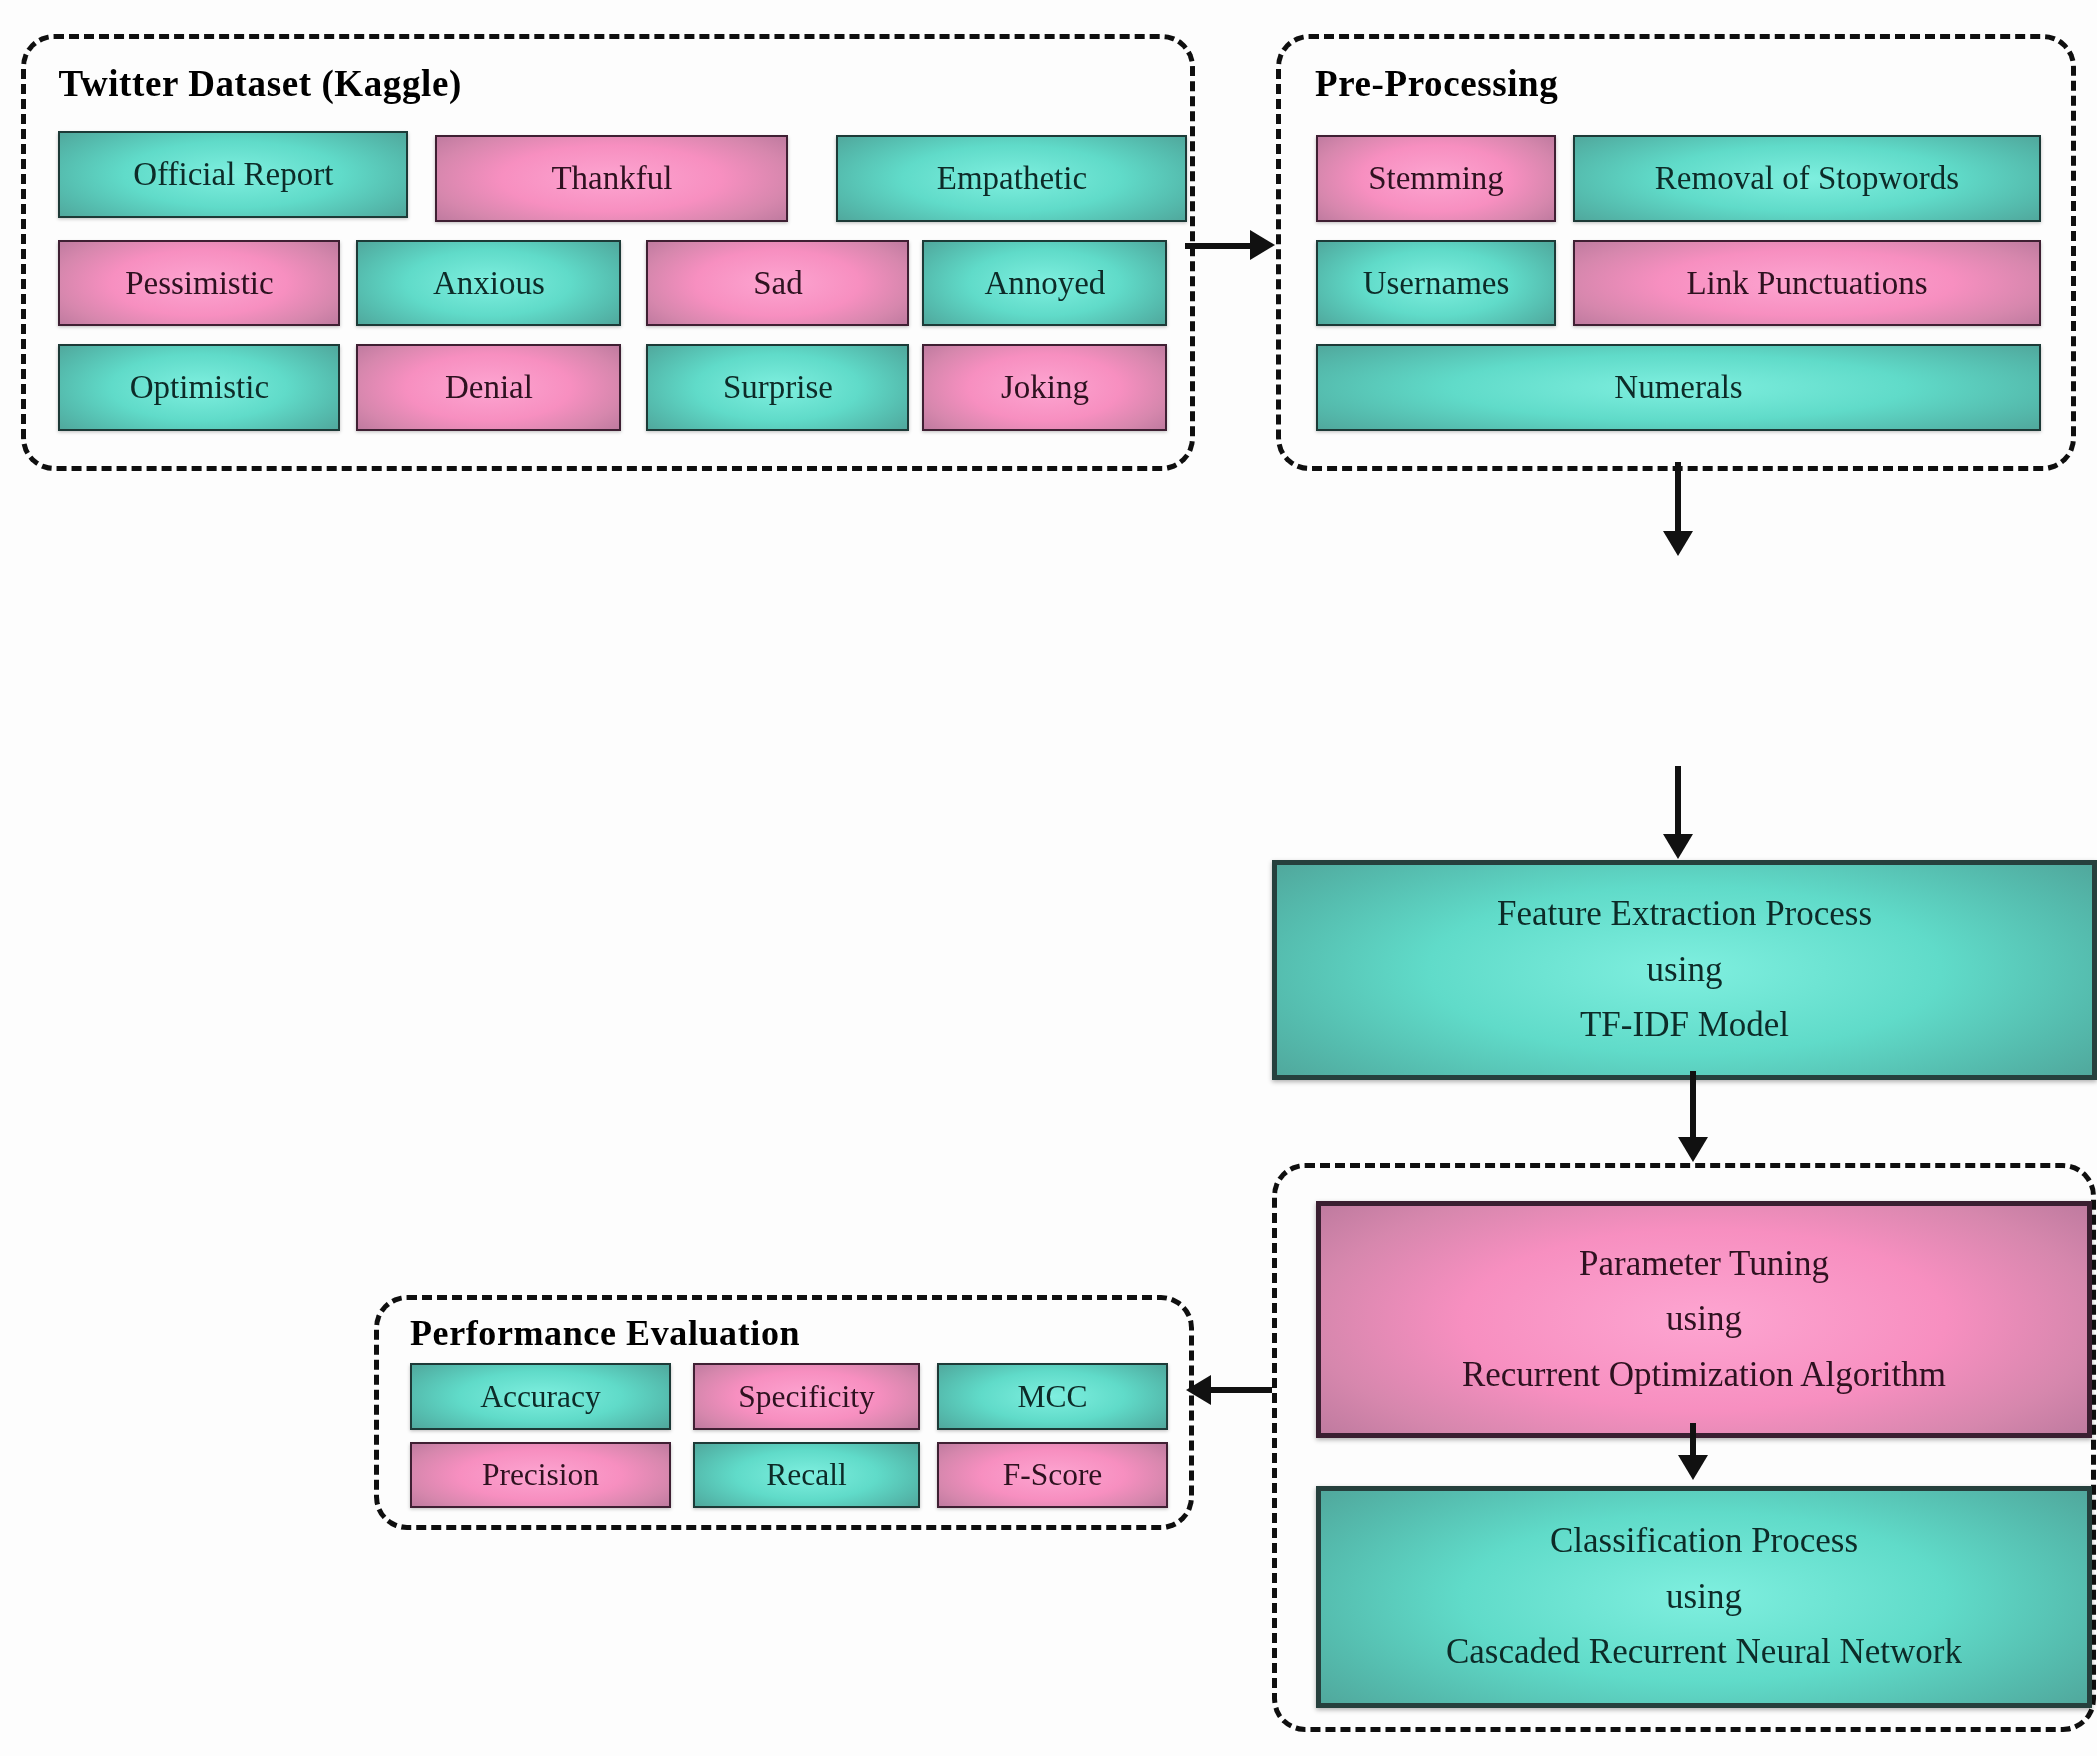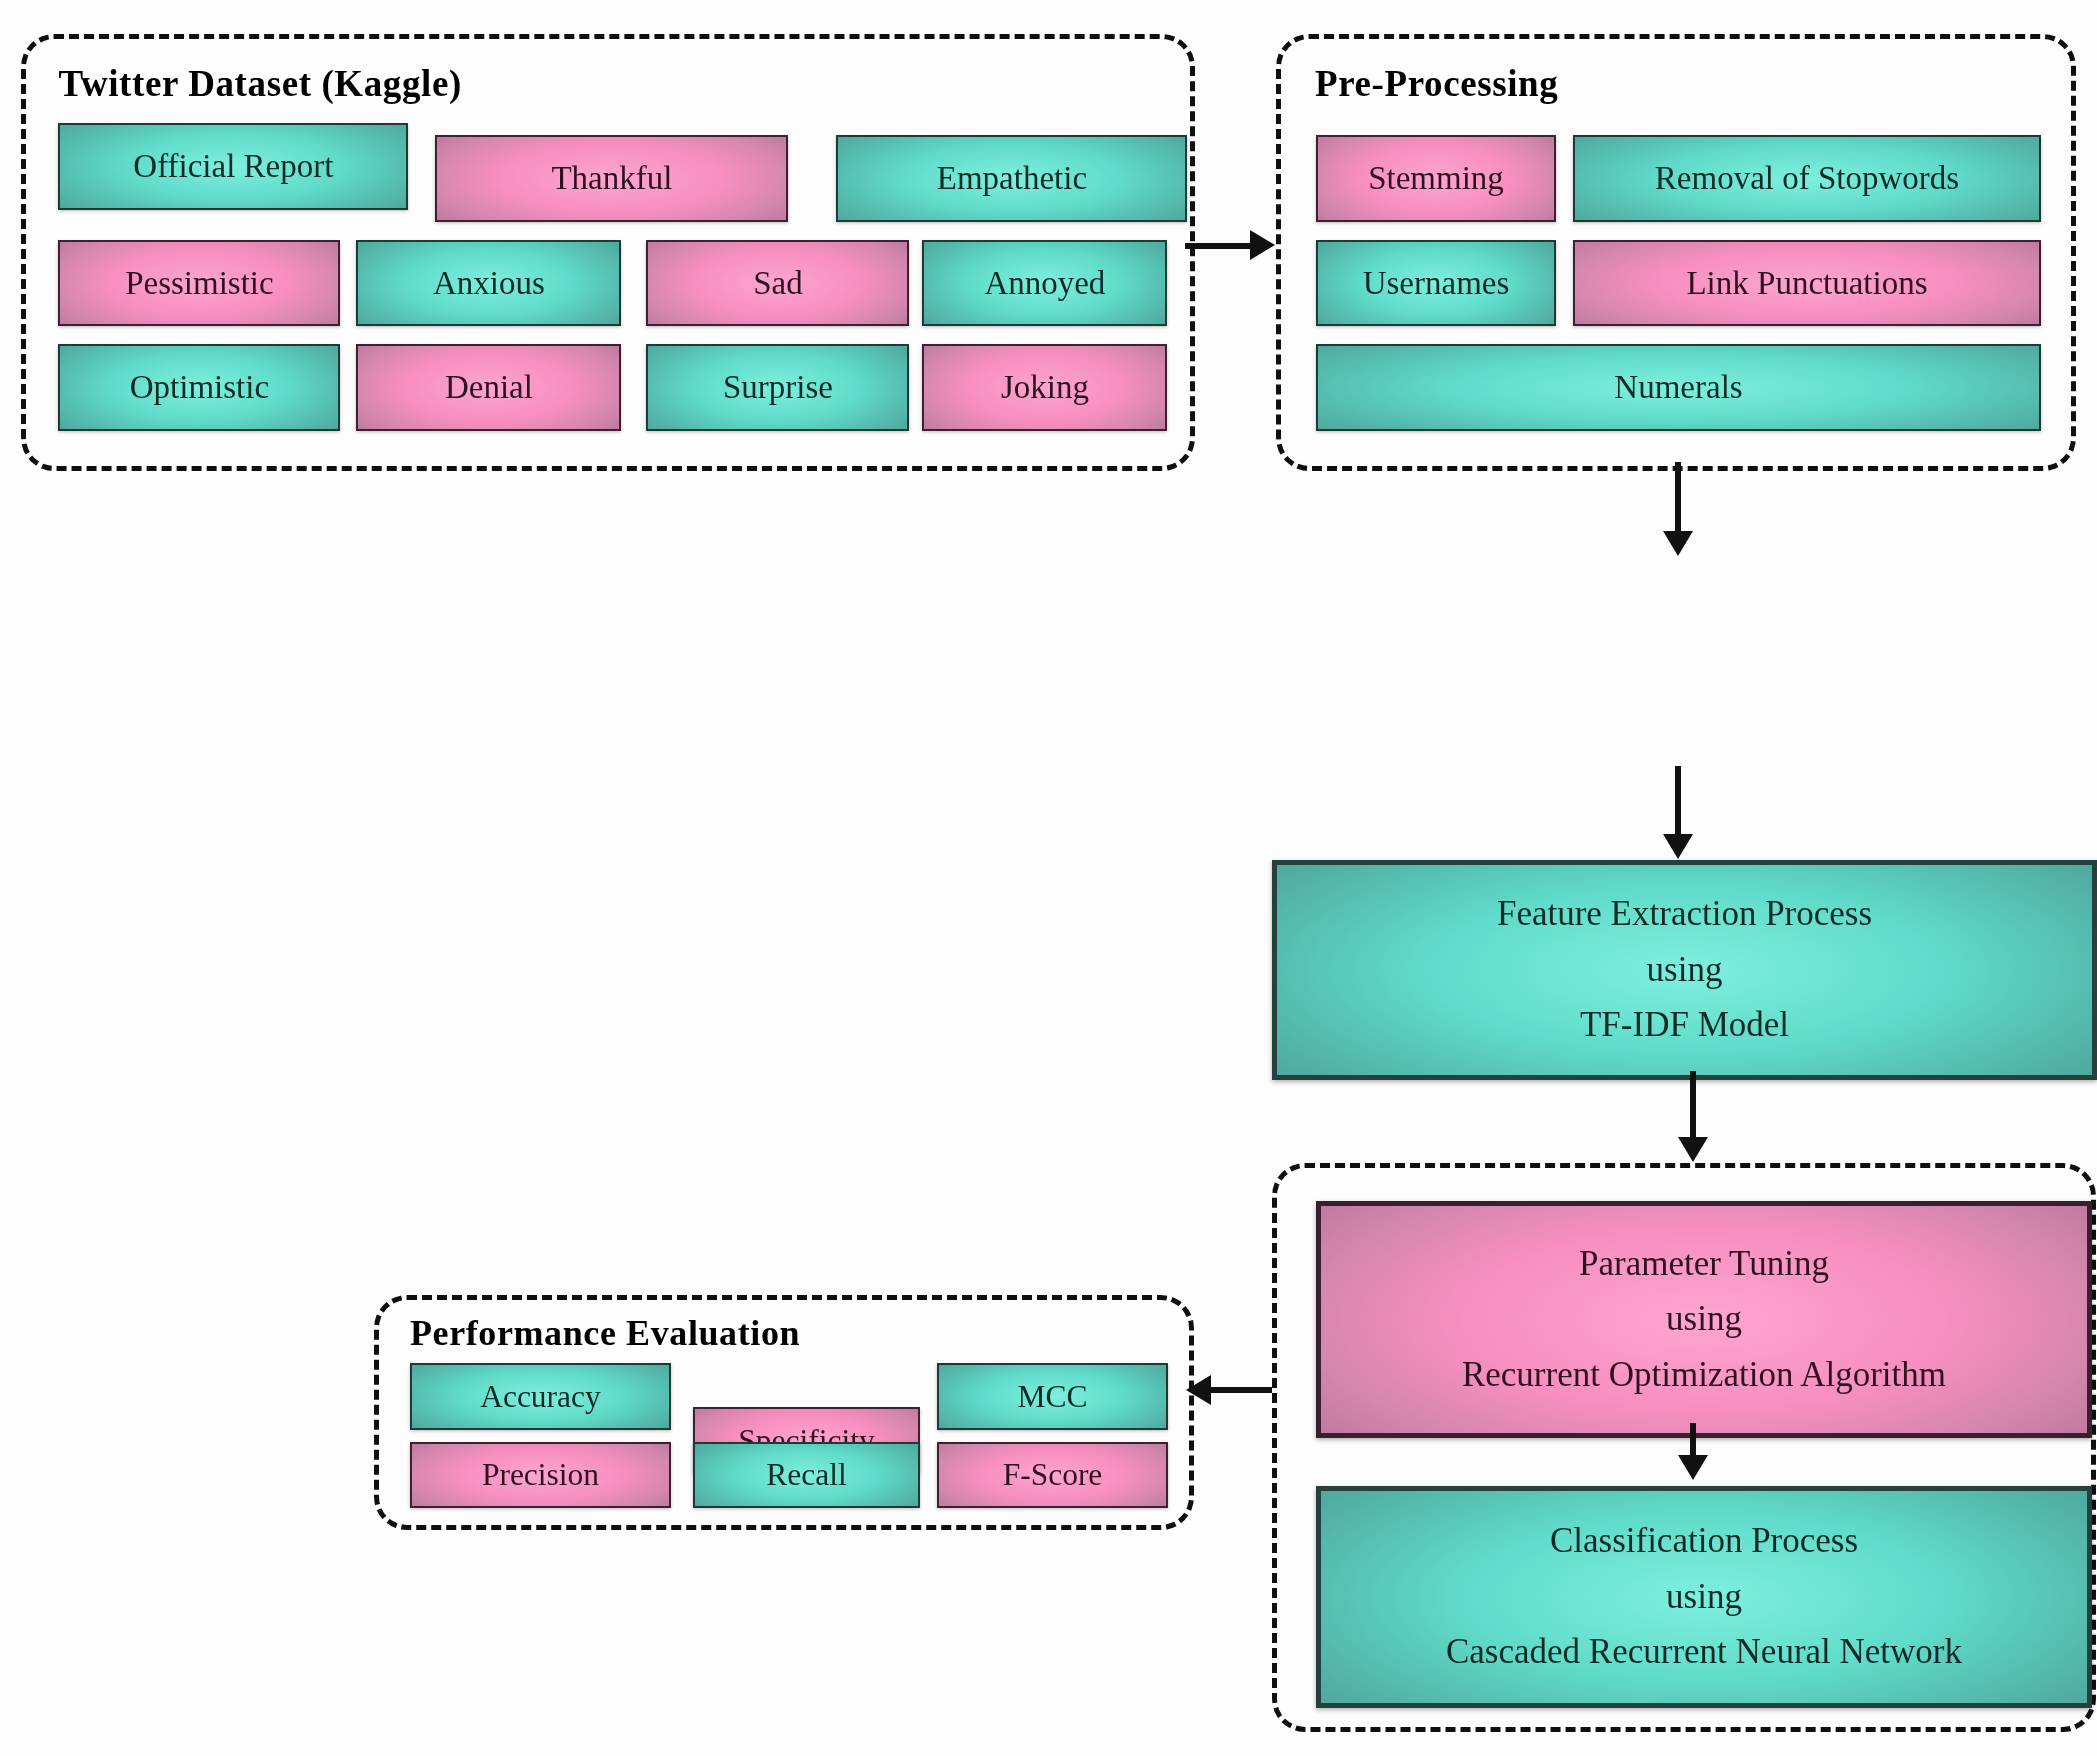--- a/index.html
+++ b/index.html
@@ -44,21 +44,21 @@
   .head-left{position:absolute;width:0;height:0;border-top:15px solid transparent;border-bottom:15px solid transparent;border-right:25px solid #111;}
 </style>
 </head>
 <body>
 
 <div id="canvas">
 
   <div class="group" style="left:21.4px;top:34px;width:1164px;height:427px;">
     <div class="gtitle" style="left:32px;top:22.5px;">Twitter Dataset (Kaggle)</div>
 
-    <div class="box teal" style="left:32px;top:84px;width:346px;height:83px;justify-content:center;">
+    <div class="box teal" style="left:32px;top:92px;width:346px;height:83px;justify-content:center;">
       <span>Official Report</span>
     </div>
     <div class="box pink" style="left:409px;top:96px;width:349px;height:83px;">
       <span>Thankful</span>
     </div>
     <div class="box teal" style="left:786px;top:96px;width:347px;height:83px;margin-left:24px;">
       <span>Empathetic</span>
     </div>
 
     <div class="box pink" style="left:32px;top:201px;width:278px;height:82px;">
@@ -129,21 +129,21 @@
       <span>Cascaded Recurrent Neural Network</span>
     </div>
   </div>
 
   <div class="group" style="left:374px;top:1295px;width:810px;height:225px;">
     <div class="gtitle" style="left:31px;top:12.4px;font-size:36px;">Performance Evaluation</div>
 
     <div class="box teal" style="left:31px;top:63px;width:257px;height:63px;font-size:31.5px;">
       <span>Accuracy</span>
     </div>
-    <div class="box pink" style="left:314px;top:63px;width:223px;height:63px;font-size:31.5px;margin-top:44px;">
+    <div class="box pink" style="left:314px;top:63px;width:223px;height:63px;font-size:31.5px;">
       <span>Specificity</span>
     </div>
     <div class="box teal" style="left:558px;top:63px;width:227px;height:63px;font-size:31.5px;">
       <span>MCC</span>
     </div>
 
     <div class="box pink" style="left:31px;top:142px;width:257px;height:62px;font-size:31.5px;">
       <span>Precision</span>
     </div>
     <div class="box teal" style="left:314px;top:142px;width:223px;height:62px;font-size:31.5px;">

